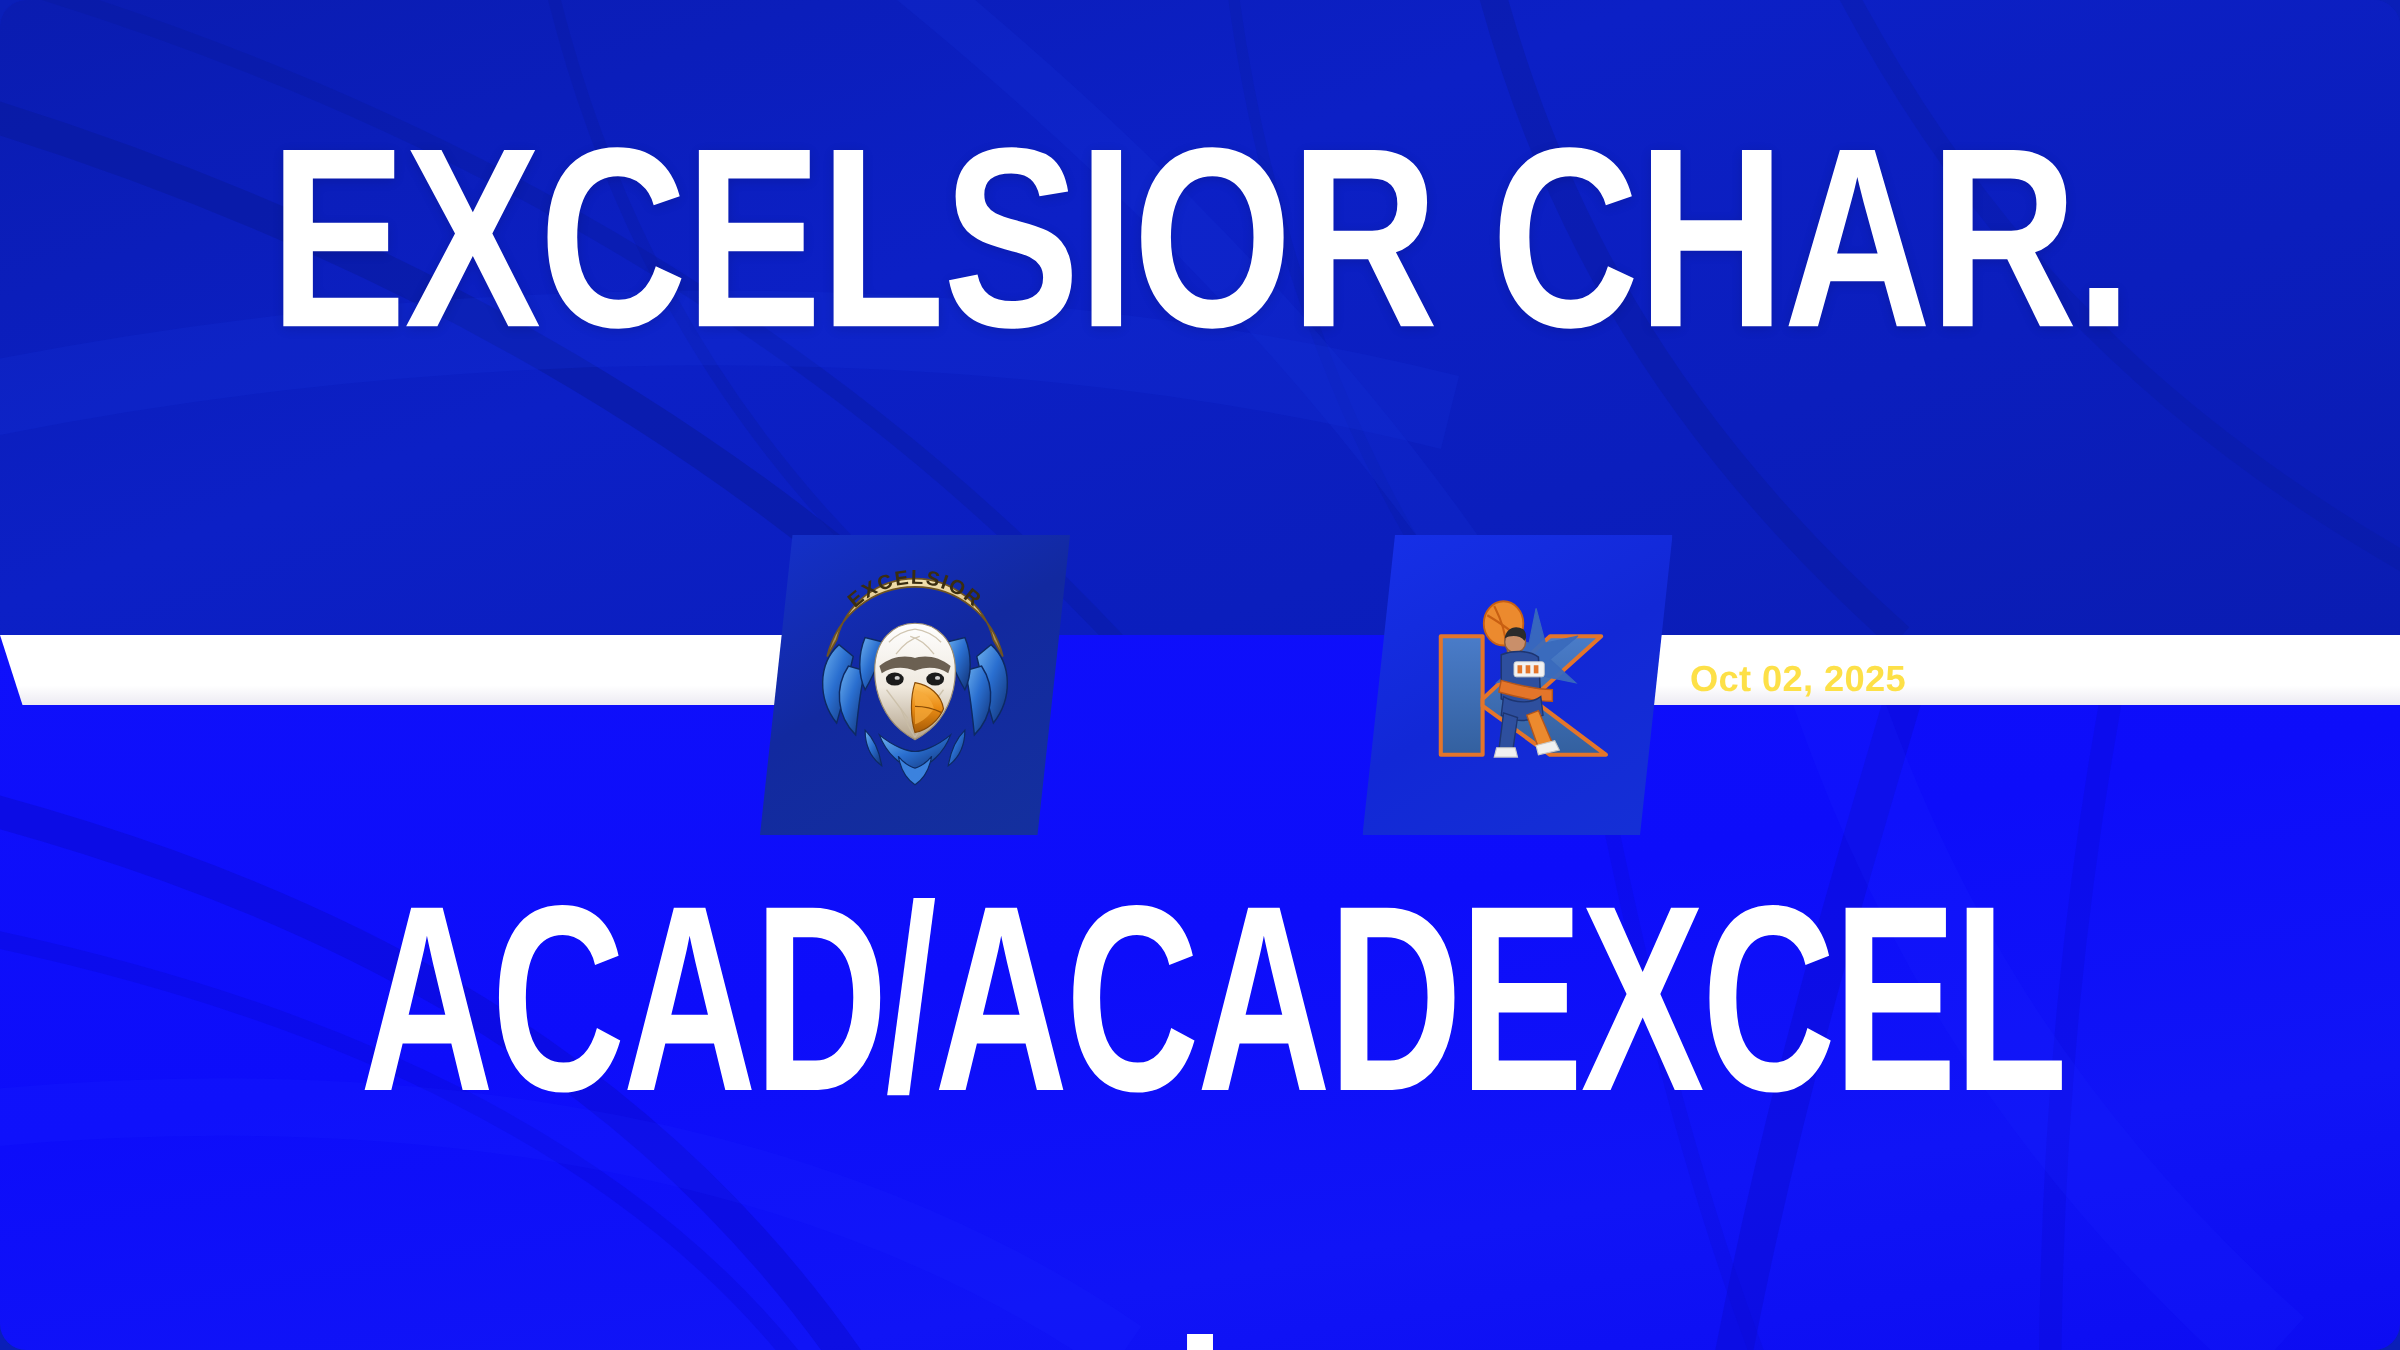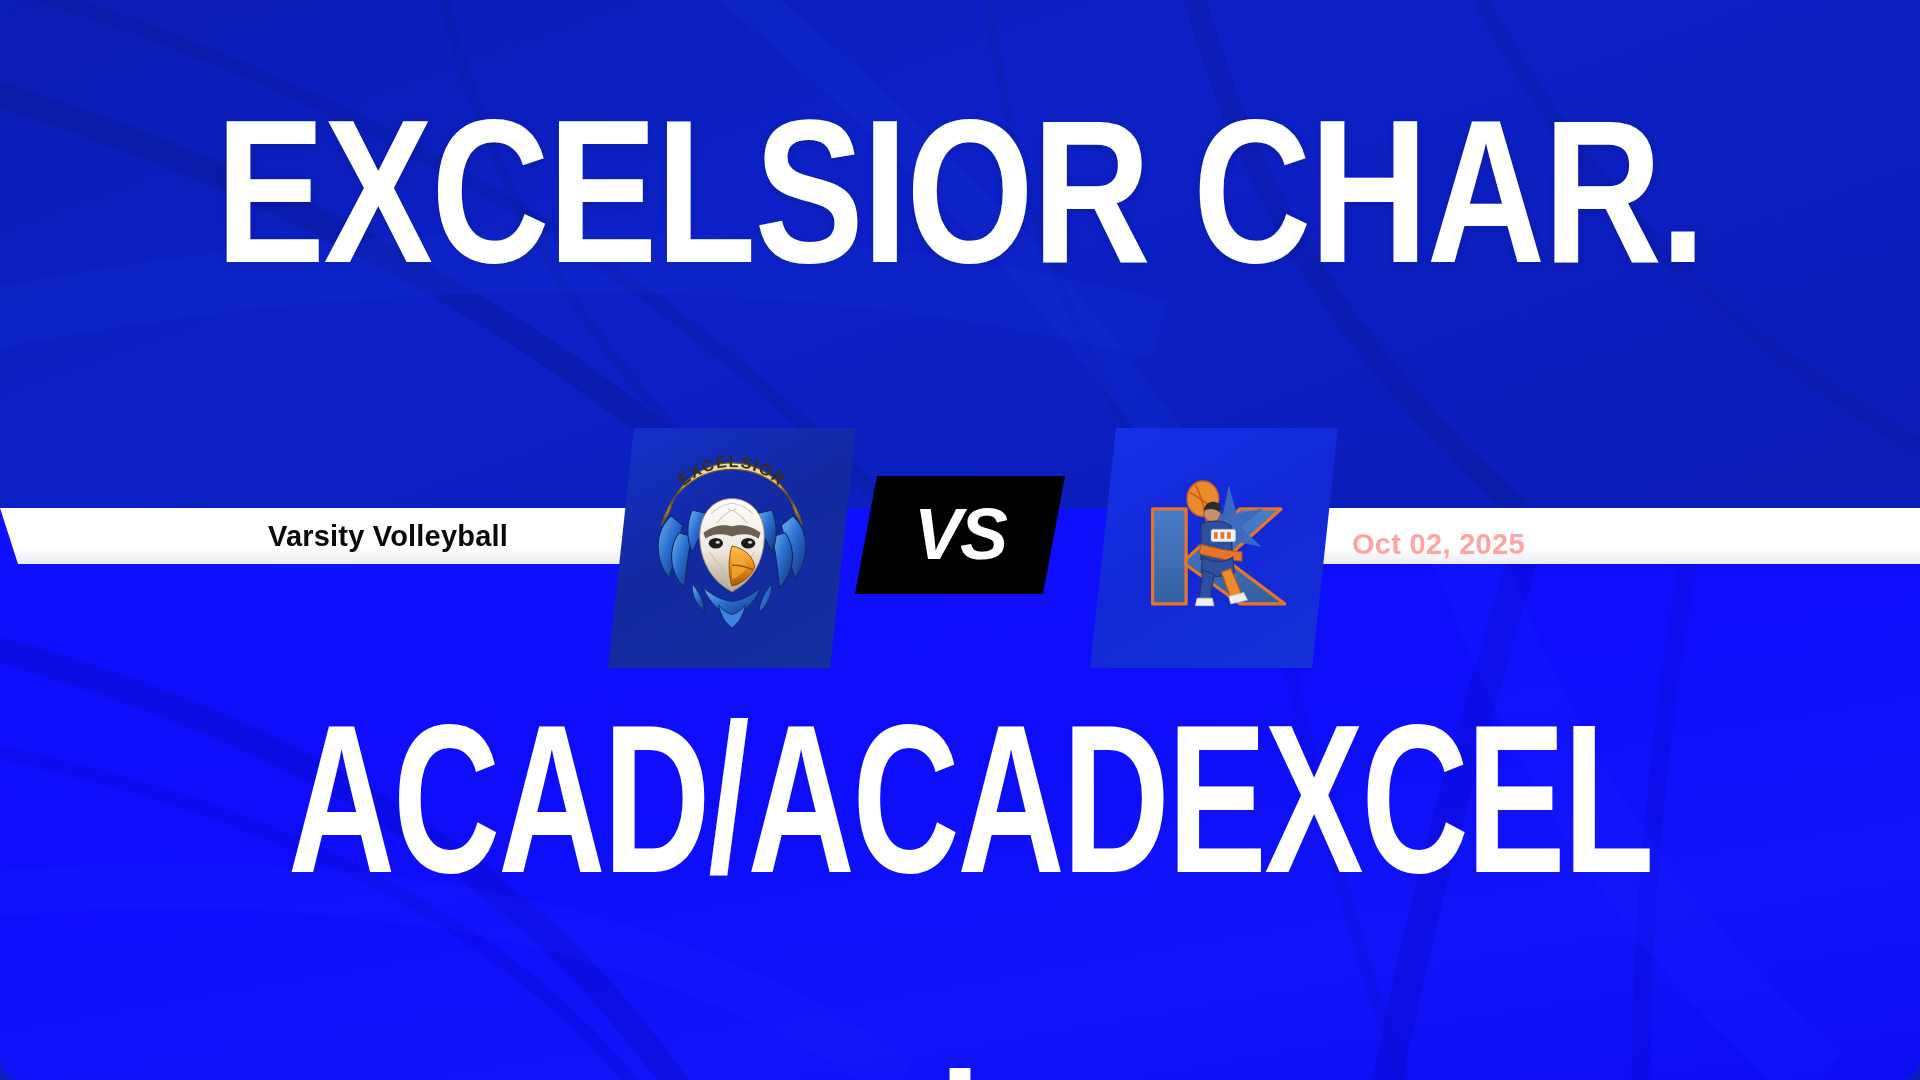--- a/index.html
+++ b/index.html
@@ -118,21 +118,21 @@
     width: 632px; height: 56px;
     background: linear-gradient(180deg,#ffffff 0%,#ffffff 72%,#eceaf2 100%);
     clip-path: polygon(24px 0, 100% 0, 100% 100%, 0 100%);
     z-index: 6;
   }
   .bar-right-label {
     position: absolute;
     left: 1352px; top: 508px;
     height: 72px;
     display: flex; align-items: center;
-    color: #fca5a5;
+    color: #fde047;
     font-size: 29px;
     font-weight: 700;
     letter-spacing: 0.3px;
     z-index: 8;
     white-space: nowrap;
   }
 
   
   .panel {
     position: absolute;
@@ -224,21 +224,20 @@
       </g>
     </svg>
   </div>
 
   <div class="title-top">EXCELSIOR CHAR.</div>
 
   <div class="title-bottom">ACAD/ACADEXCEL</div>
   <div class="title-clip">I</div>
 
   <div class="bar-left"></div>
-  <div class="bar-left-label">Varsity Volleyball</div>
 
   <div class="bar-right"></div>
   <div class="bar-right-label">Oct 02, 2025</div>
 
   <div class="panel panel-home">
     <div class="panel-logo">
       <svg width="190" height="190" viewBox="0 0 200 200" xmlns="http://www.w3.org/2000/svg">
         <defs>
           <linearGradient id="goldG" x1="0" y1="0" x2="0" y2="1">
             <stop offset="0%" stop-color="#f3e3b4"></stop>
@@ -309,23 +308,20 @@
         <g>
           <path d="M 26 76 A 76 76 0 0 1 174 76 L 166 62 A 68 68 0 0 0 34 62 Z" fill="url(#goldG)" stroke="#6e5322" stroke-width="1.4"></path>
           <text font-family="Liberation Sans, sans-serif" font-size="17" font-weight="700" fill="#3a2d10" letter-spacing="1.5">
             <textPath href="#arcPath" startOffset="50%" text-anchor="middle">EXCELSIOR</textPath>
           </text>
         </g>
       </svg>
     </div>
   </div>
 
-  <div class="vs-badge">
-    <span class="vs-text">VS</span>
-  </div>
 
   <div class="panel panel-away">
     <div class="panel-logo">
       <svg width="186" height="186" viewBox="0 0 200 200" xmlns="http://www.w3.org/2000/svg">
         <defs>
           <linearGradient id="kBlue" x1="0" y1="0" x2="0" y2="1">
             <stop offset="0%" stop-color="#4a7cc9"></stop>
             <stop offset="100%" stop-color="#33609f"></stop>
           </linearGradient>
         </defs>

